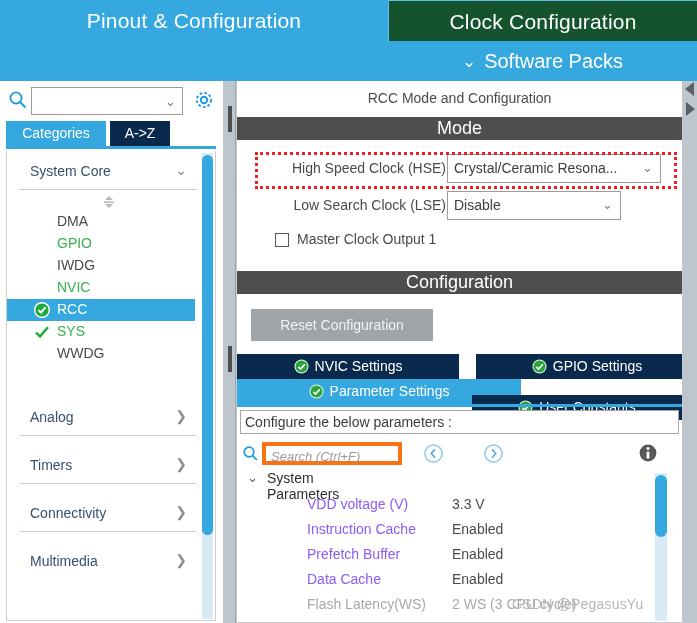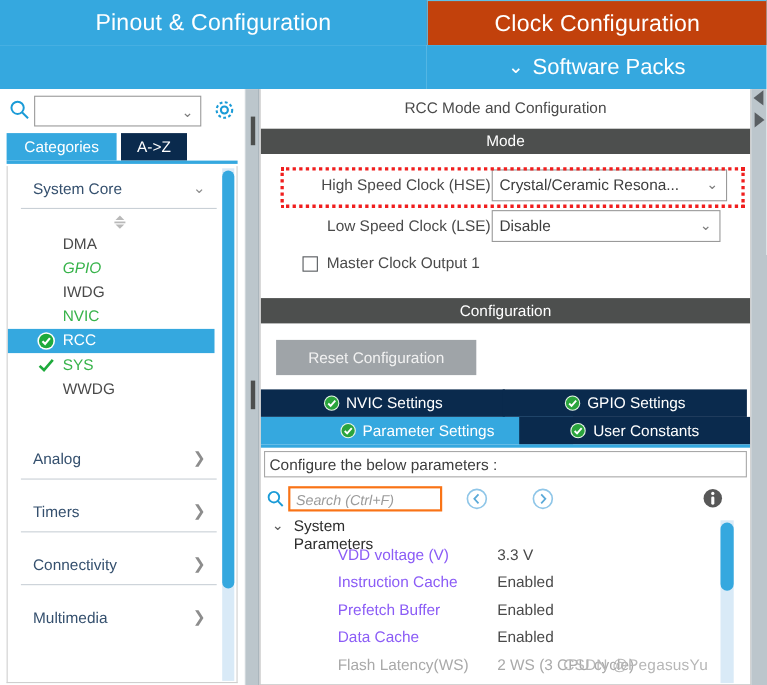--- a/index.html
+++ b/index.html
@@ -38,21 +38,21 @@
     text-align: center;
     color: #ffffff;
     font-size: 21px;
     letter-spacing: 0.2px;
     white-space: nowrap;
     overflow: hidden;
   }
   .tab-pinout { left: 0; width: 388px; }
   .tab-clock {
     left: 388px; width: 309px;
-    background: #c2410c;
+    background: #14532d;
     border-top: 1px solid #5fc0e8;
     border-left: 1px solid #5fc0e8;
     box-sizing: border-box;
   }
   .softpacks {
     position: absolute;
     left: 388px; top: 41px;
     width: 309px; height: 40px;
     background: #35a8df;
     color: #ffffff;
@@ -260,21 +260,21 @@
     text-align: center;
     font-size: 14px;
     color: #4a4a4a;
   }
   .section-hdr {
     position: absolute;
     left: 0;
     width: 445px; height: 23px;
     background: #4d4f4e;
     color: #ffffff;
-    font-size: 14px;
+    font-size: 18px;
     line-height: 23px;
     text-align: center;
   }
 
   .mode-row {
     position: absolute;
     left: 0;
     width: 445px; height: 30px;
   }
   .mode-label {
@@ -392,21 +392,21 @@
   .param-search-row {
     position: absolute;
     left: 0; top: 360px;
     width: 445px; height: 28px;
   }
   .psr-icon { position: absolute; left: 5px; top: 4px; width: 17px; height: 17px; }
   .psr-input {
     position: absolute;
     left: 25px; top: 1px;
     width: 140px; height: 23px;
-    border: 2px solid #f97316;
+    border: 4px solid #f97316;
     background: #ffffff;
     box-sizing: border-box;
   }
   .psr-input .ph {
     position: absolute;
     left: 5px; top: 3px;
     font-size: 13px; font-style: italic;
     color: #9b9b9b;
   }
   .psr-prev { position: absolute; left: 186px; top: 2px; width: 21px; height: 21px; }
@@ -541,21 +541,21 @@
           <polygon points="8,1 12,5 4,5" fill="#b9b9b9"></polygon>
           <rect x="3" y="6.4" width="10" height="1.6" fill="#b9b9b9"></rect>
           <polygon points="8,13 12,9 4,9" fill="#b9b9b9"></polygon>
         </svg>
       </div>
 
       <div class="leaf" style="top:60px;">
         <span class="lname c-gray">DMA</span>
       </div>
 
-      <div class="leaf" style="top:82px;font-style:italic;">
+      <div class="leaf" style="top:82px;">
         <span class="lname c-green">GPIO</span>
       </div>
 
       <div class="leaf" style="top:104px;">
         <span class="lname c-gray">IWDG</span>
       </div>
 
       <div class="leaf" style="top:126px;">
         <span class="lname c-green">NVIC</span>
       </div>
@@ -625,22 +625,22 @@
 
     <div class="mode-row" style="top:73px;">
       <div class="mode-label" style="width:210px; right:236px;">High Speed Clock (HSE)</div>
       <div class="mode-combo" style="left:210px; width:214px;">
         <span class="mval">Crystal/Ceramic Resona...</span>
         <span class="marrow">⌄</span>
       </div>
     </div>
 
     <div class="mode-row" style="top:110px;">
-      <div class="mode-label" style="width:210px; right:236px;">Low Speed Clock (LSE)</div>
-      <div class="mode-combo" style="left:210px; width:208px;">
+      <div class="mode-label" style="width:210px; right:236px;">Low Search Clock (LSE)</div>
+      <div class="mode-combo" style="left:210px; width:174px;">
         <span class="mval">Disable</span>
         <span class="marrow">⌄</span>
       </div>
     </div>
 
     <div class="chk-row" style="top:148px;">
       <div class="chk-box"></div>
       <div class="chk-label">Master Clock Output 1</div>
     </div>
 
@@ -651,42 +651,42 @@
     <div class="cfg-tabrow" style="top:273px;">
       <div class="cfg-tab" style="left:0; width:222px;">
         <span class="tick">
           <svg width="15" height="15" viewBox="0 0 15 15">
             <circle cx="7.5" cy="7.5" r="7" fill="#e9f7ea"></circle>
             <circle cx="7.5" cy="7.5" r="6" fill="#2aa43c"></circle>
             <polyline points="4.4,7.8 6.6,10 10.8,5.2" fill="none" stroke="#ffffff" stroke-width="1.7"></polyline>
           </svg>
         </span><span>NVIC Settings</span>
       </div>
-      <div class="cfg-tab" style="left:220px; width:222px;text-align:center;">
+      <div class="cfg-tab" style="left:239px; width:222px;text-align:center;">
         <span class="tick">
           <svg width="15" height="15" viewBox="0 0 15 15">
             <circle cx="7.5" cy="7.5" r="7" fill="#e9f7ea"></circle>
             <circle cx="7.5" cy="7.5" r="6" fill="#2aa43c"></circle>
             <polyline points="4.4,7.8 6.6,10 10.8,5.2" fill="none" stroke="#ffffff" stroke-width="1.7"></polyline>
           </svg>
         </span><span>GPIO Settings</span>
       </div>
     </div>
 
     <div class="cfg-tabrow" style="top:298px;">
       <div class="cfg-tab active" style="left:0; width:284px;">
         <span class="tick">
           <svg width="15" height="15" viewBox="0 0 15 15">
             <circle cx="7.5" cy="7.5" r="7" fill="#e9f7ea"></circle>
             <circle cx="7.5" cy="7.5" r="6" fill="#2aa43c"></circle>
             <polyline points="4.4,7.8 6.6,10 10.8,5.2" fill="none" stroke="#ffffff" stroke-width="1.7"></polyline>
           </svg>
         </span><span>Parameter Settings</span>
       </div>
-      <div class="cfg-tab" style="left:235px; width:210px;">
+      <div class="cfg-tab" style="left:235px; width:210px;margin-top:16px;">
         <span class="tick">
           <svg width="15" height="15" viewBox="0 0 15 15">
             <circle cx="7.5" cy="7.5" r="7" fill="#e9f7ea"></circle>
             <circle cx="7.5" cy="7.5" r="6" fill="#2aa43c"></circle>
             <polyline points="4.4,7.8 6.6,10 10.8,5.2" fill="none" stroke="#ffffff" stroke-width="1.7"></polyline>
           </svg>
         </span><span>User Constants</span>
       </div>
     </div>
     <div class="cfg-underline"></div>

